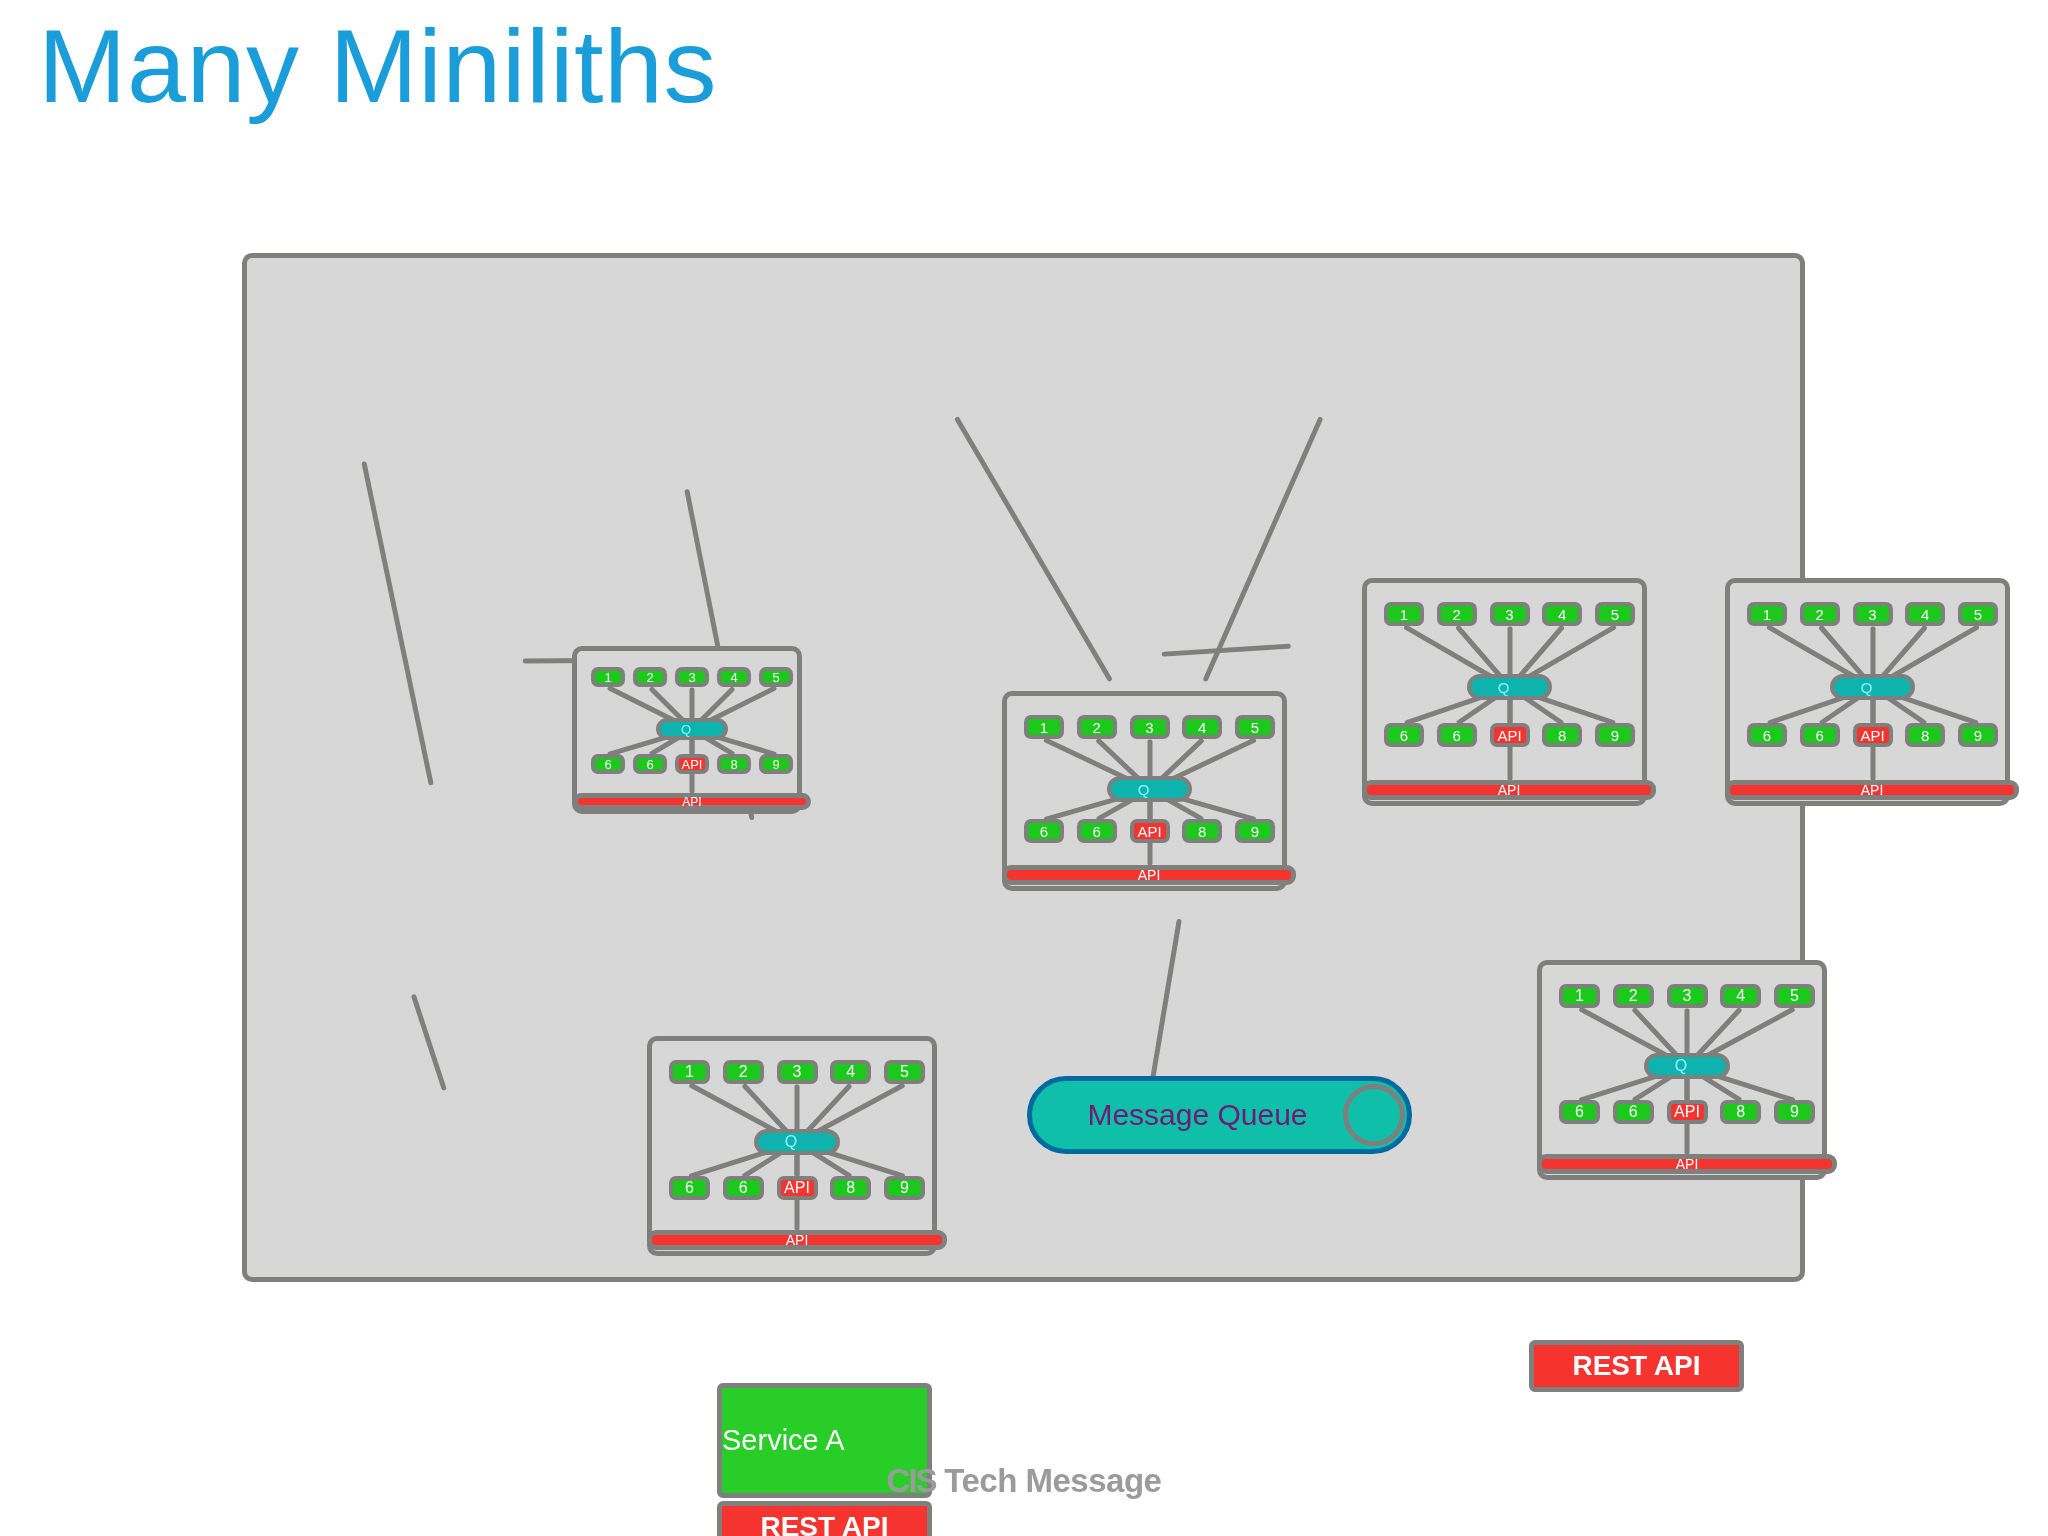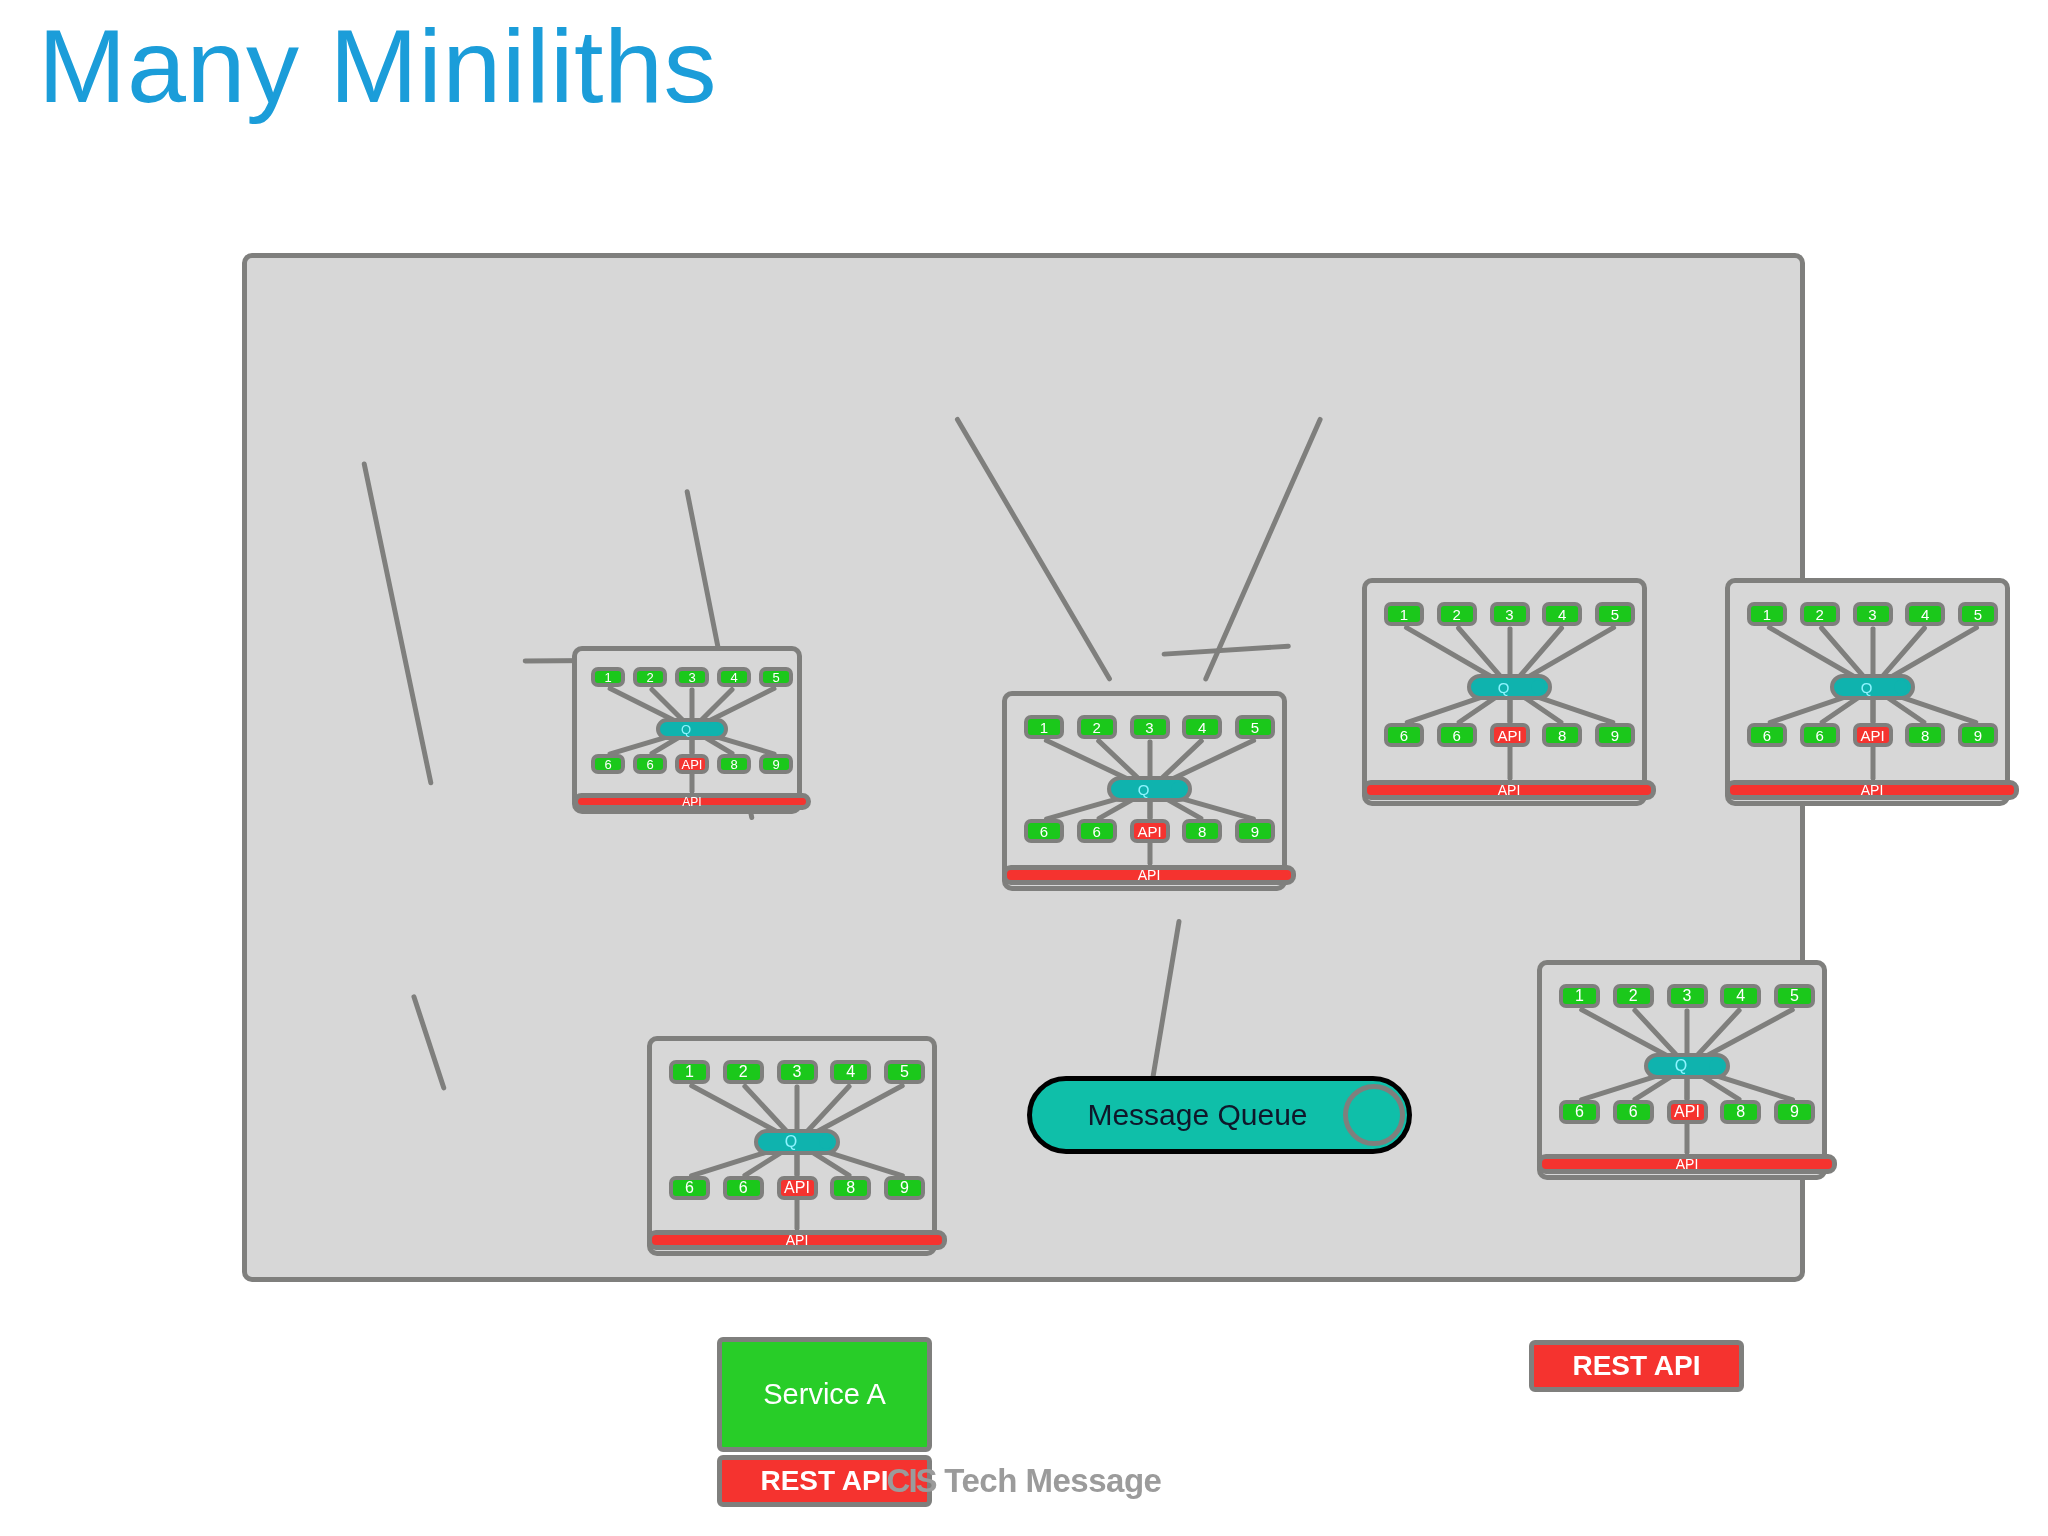--- a/index.html
+++ b/index.html
@@ -144,24 +144,24 @@
   }
 
   
   #message-queue {
     position: absolute;
     left: 780px;
     top: 818px;
     width: 385px;
     height: 78px;
     background: #0fbfa9;
-    border: 5px solid #000000;
+    border: 5px solid #0369a1;
     border-radius: 40px;
     box-sizing: border-box;
-    color: #0f172a;
+    color: #701a75;
     display: flex;
     align-items: center;
     justify-content: center;
     font-size: 30px;
     font-family: "Liberation Sans", sans-serif;
   }
   #message-queue .mq-label { transform: translateX(-22px); }
   #mq-cap {
     position: absolute;
     right: 2px;
@@ -180,23 +180,23 @@
   .service-box {
     background: #28cd28;
     border: 5px solid #7f7f7d;
     border-radius: 6px;
     box-sizing: border-box;
     width: 215px;
     height: 115px;
     color: #ffffff;
     display: flex;
     align-items: center;
-    justify-content: center;
     font-size: 29px;
     font-family: "Liberation Sans", sans-serif;
+    margin-top: 46px;
   }
   .service-api {
     background: #f5332f;
     border: 5px solid #7f7f7d;
     border-radius: 6px;
     box-sizing: border-box;
     width: 215px;
     height: 52px;
     margin-top: 3px;
     color: #ffffff;

